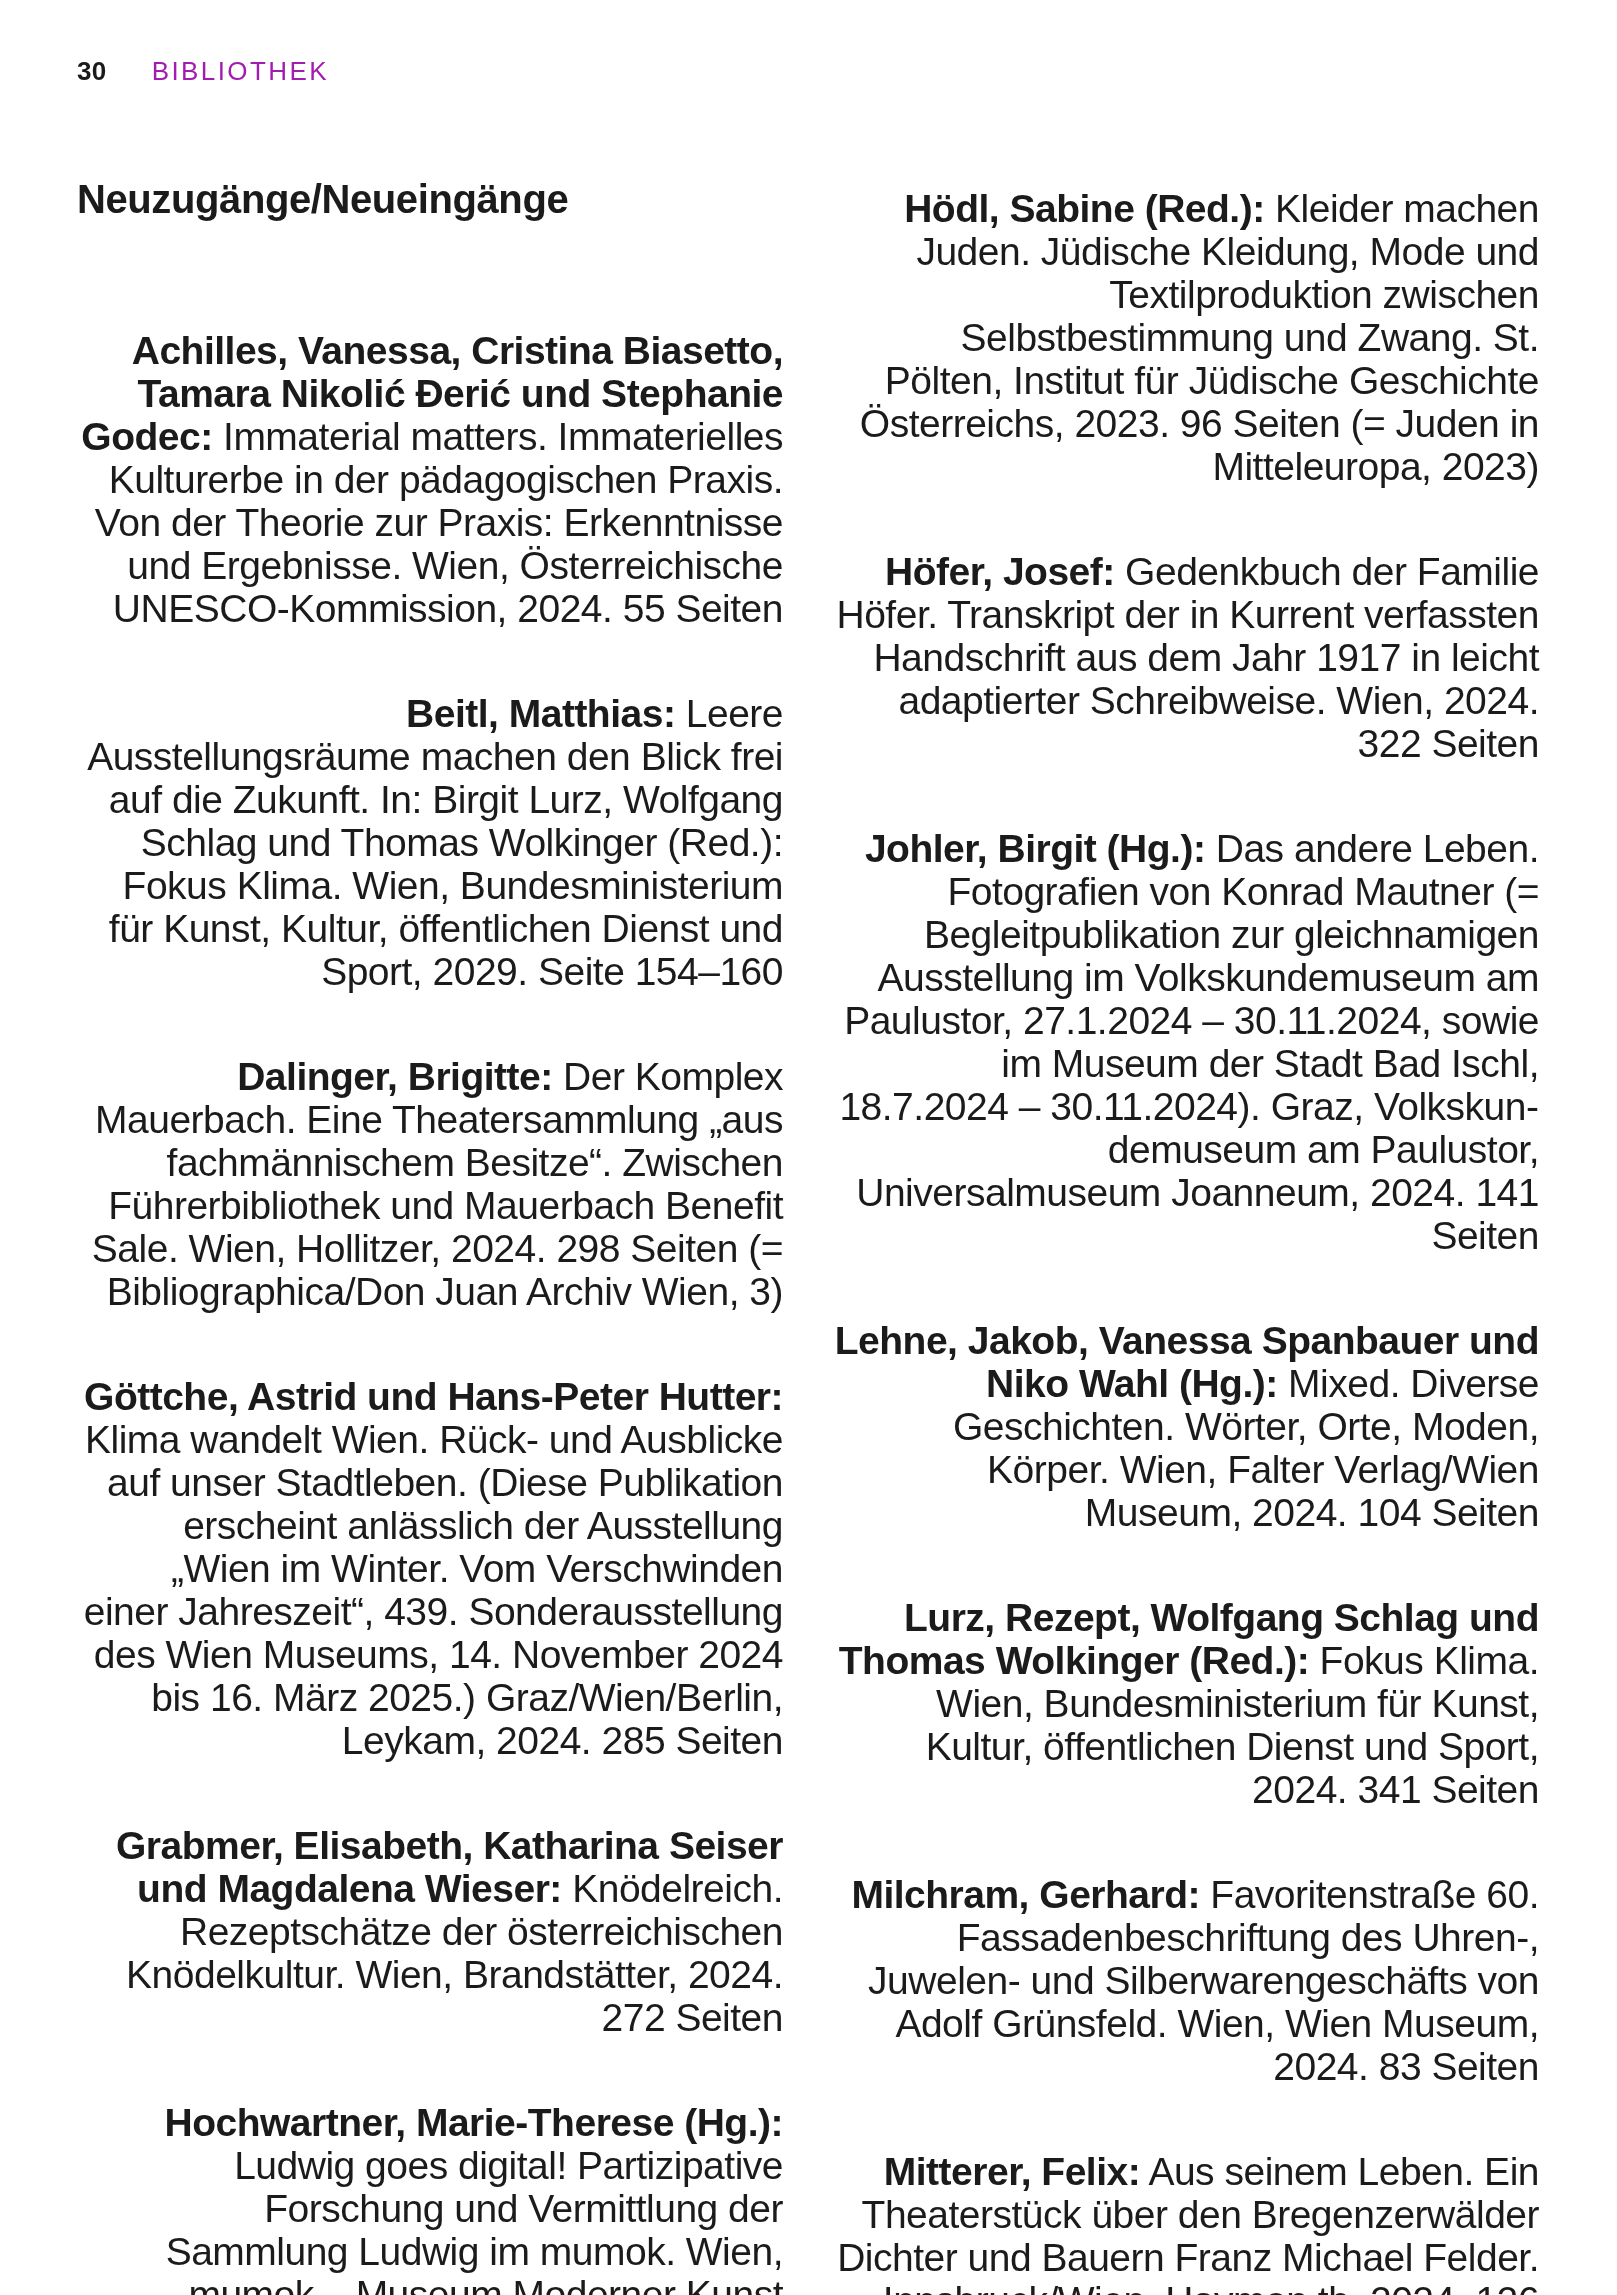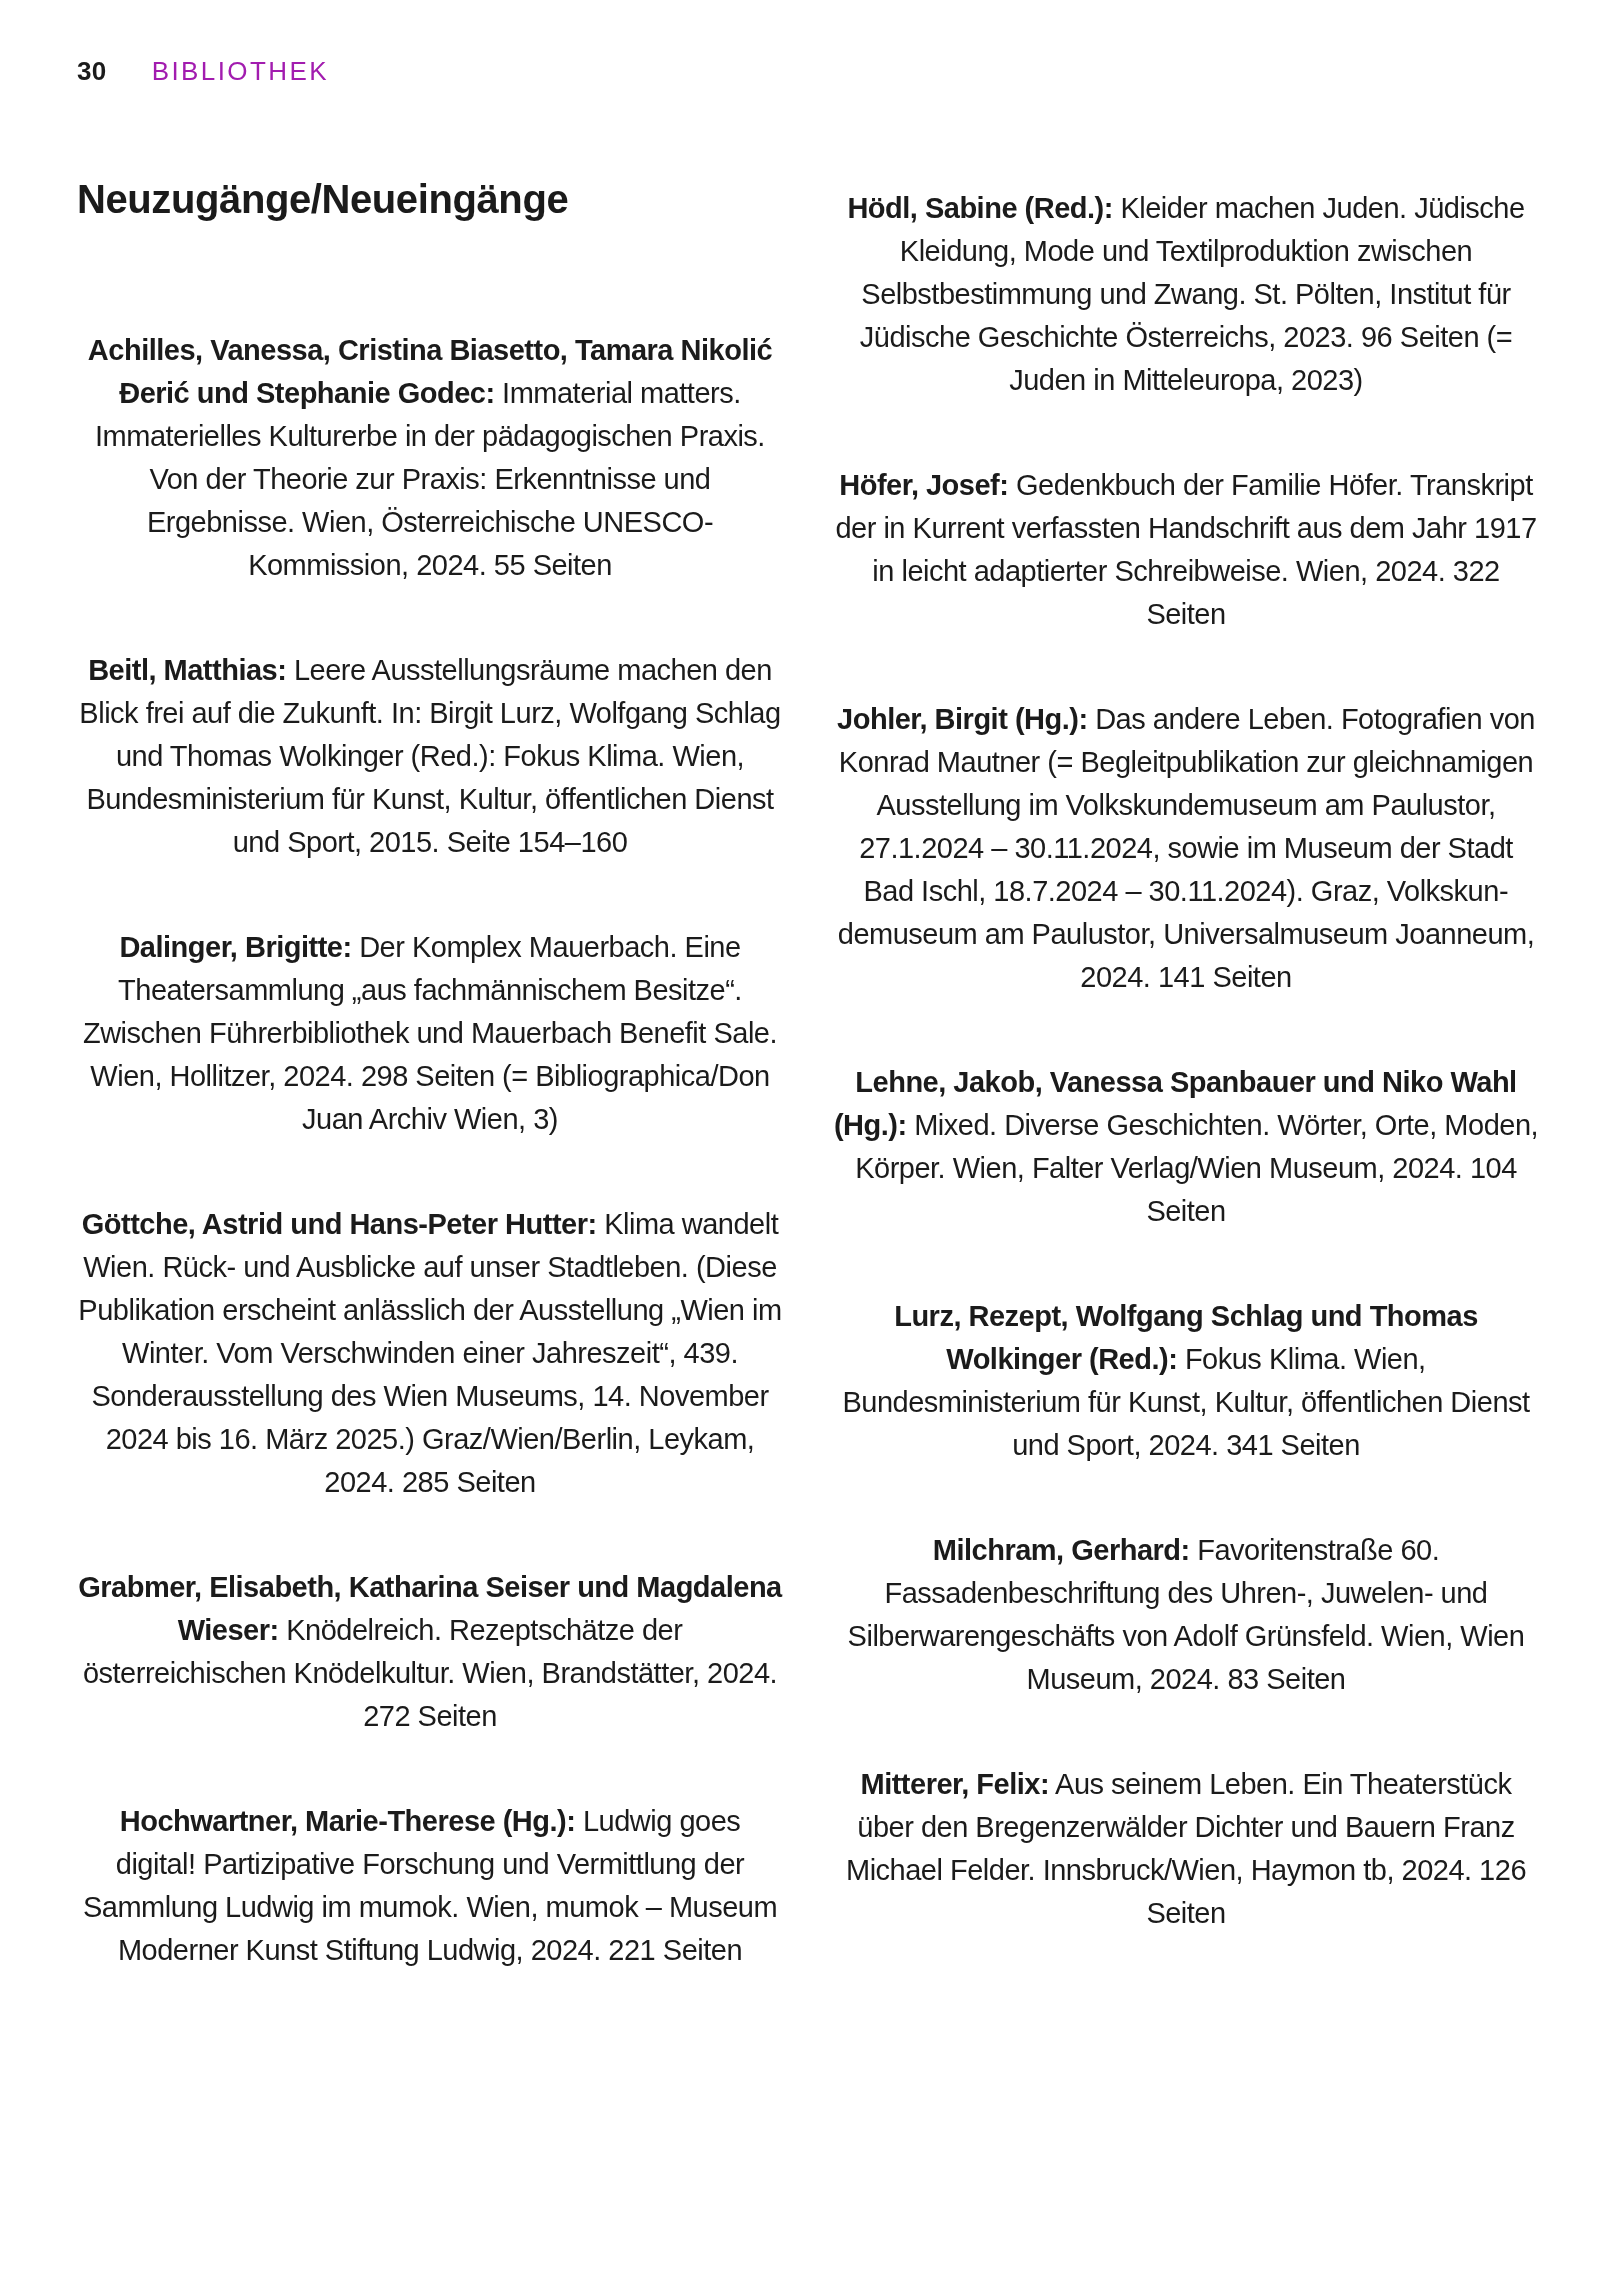--- a/index.html
+++ b/index.html
@@ -50,25 +50,25 @@
     padding-top: 12px;
   }
   .page-title {
     font-size: 40px;
     line-height: 49px;
     font-weight: 700;
     letter-spacing: -0.4px;
     margin: 0 0 105px 0;
   }
   p.entry {
-    font-size: 29px;
+    font-size: 39px;
     line-height: 43px;
     letter-spacing: -0.5px;
     margin: 0 0 62px 0;
-    text-align: center;
+    text-align: right;
     hyphens: manual;
     -webkit-hyphens: manual;
   }
   p.entry:last-child {
     margin-bottom: 0;
   }
   p.entry b {
     font-weight: 700;
   }
 </style>
@@ -82,21 +82,21 @@
     <span class="section-label">BIBLIOTHEK</span>
   </div>
 
   <div class="content">
 
     <div class="col col-left">
       <h1 class="page-title">Neuzugänge/Neueingänge</h1>
 
       <p class="entry"><b>Achilles, Vanessa, Cristina Biasetto, Tamara Nikolić Đerić und Stephanie Godec:</b> <span>Immaterial matters. Immaterielles Kulturerbe in der pädagogischen Praxis. Von der Theorie zur Praxis: Erkenntnisse und Ergebnisse. Wien, Österreichische UNESCO-Kommission, 2024. 55 Seiten</span></p>
 
-      <p class="entry"><b>Beitl, Matthias:</b> <span>Leere Ausstellungsräume machen den Blick frei auf die Zukunft. In: Birgit Lurz, Wolfgang Schlag und Thomas Wolkinger (Red.): Fokus Klima. Wien, Bundes­ministerium für Kunst, Kultur, öffentlichen Dienst und Sport, 2015. Seite 154–160</span></p>
+      <p class="entry"><b>Beitl, Matthias:</b> <span>Leere Ausstellungsräume machen den Blick frei auf die Zukunft. In: Birgit Lurz, Wolfgang Schlag und Thomas Wolkinger (Red.): Fokus Klima. Wien, Bundes­ministerium für Kunst, Kultur, öffentlichen Dienst und Sport, 2029. Seite 154–160</span></p>
 
       <p class="entry"><b>Dalinger, Brigitte:</b> <span>Der Komplex Mauerbach. Eine Theatersammlung „aus fachmännischem Besitze“. Zwischen Führerbibliothek und Mauerbach Benefit Sale. Wien, Hollitzer, 2024. 298 Seiten (= Bibliographica/Don Juan Archiv Wien, 3)</span></p>
 
       <p class="entry"><b>Göttche, Astrid und Hans-Peter Hutter:</b> <span>Klima wandelt Wien. Rück- und Ausblicke auf unser Stadtleben. (Diese Publikation erscheint anlässlich der Ausstellung „Wien im Winter. Vom Verschwinden einer Jahreszeit“, 439. Sonderausstellung des Wien Museums, 14. November 2024 bis 16. März 2025.) Graz/Wien/Berlin, Leykam, 2024. 285 Seiten</span></p>
 
       <p class="entry"><b>Grabmer, Elisabeth, Katharina Seiser und Magdalena Wieser:</b> <span>Knödelreich. Rezept­schätze der österreichischen Knödelkultur. Wien, Brandstätter, 2024. 272 Seiten</span></p>
 
       <p class="entry"><b>Hochwartner, Marie-Therese (Hg.):</b> <span>Ludwig goes digital! Partizipative Forschung und Vermittlung der Sammlung Ludwig im mumok. Wien, mumok – Museum Moderner Kunst Stiftung Ludwig, 2024. 221 Seiten</span></p>
     </div>
 

